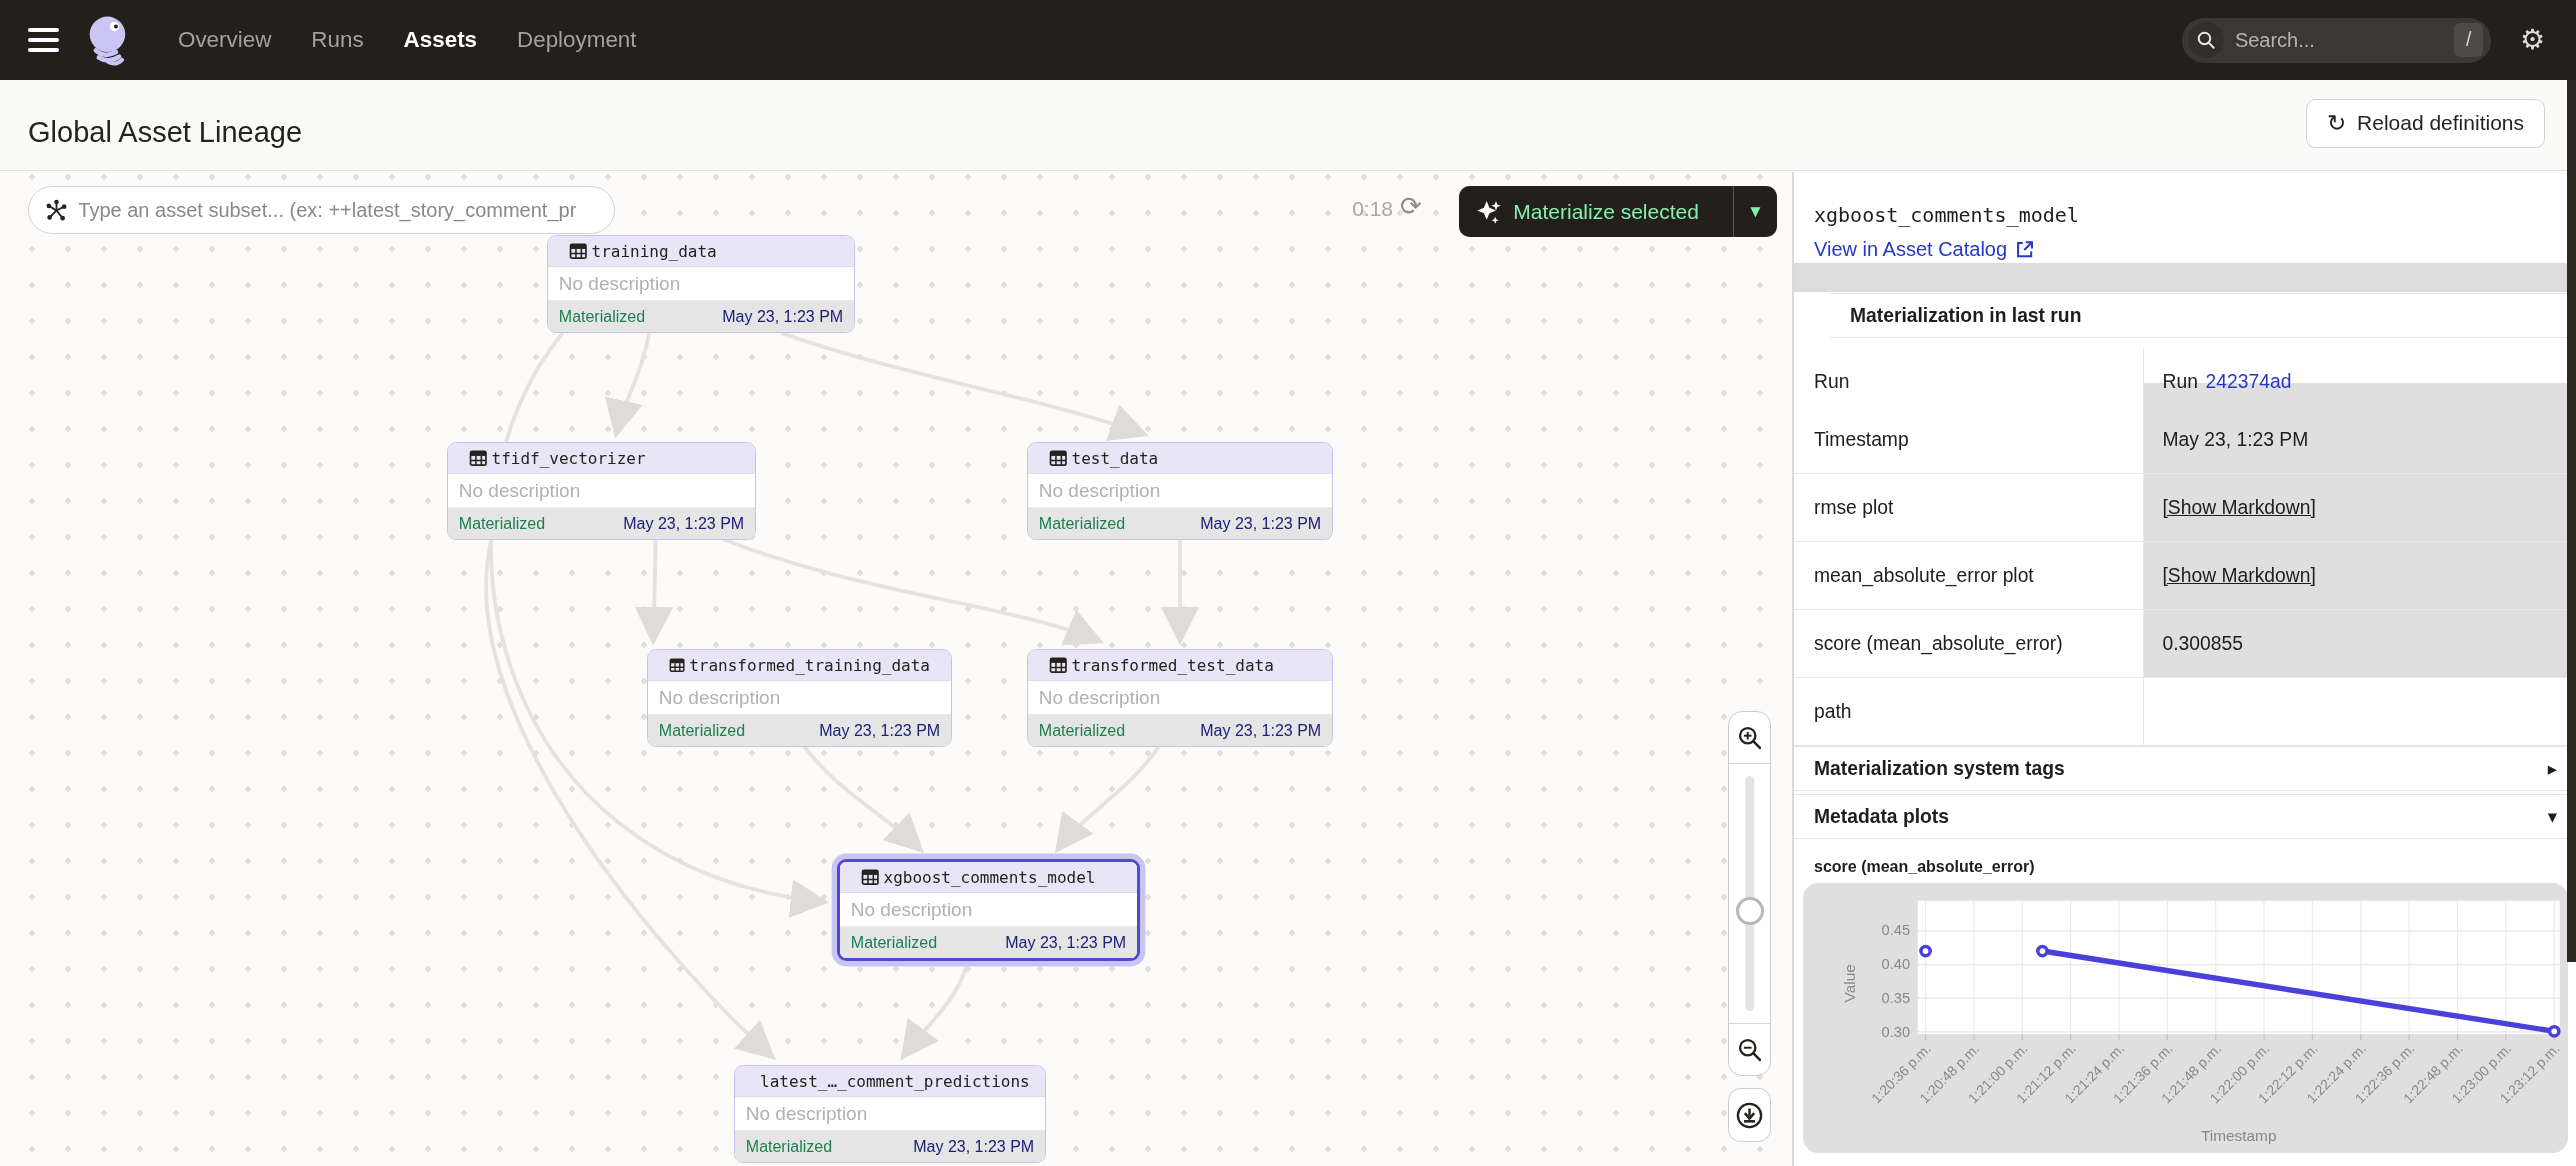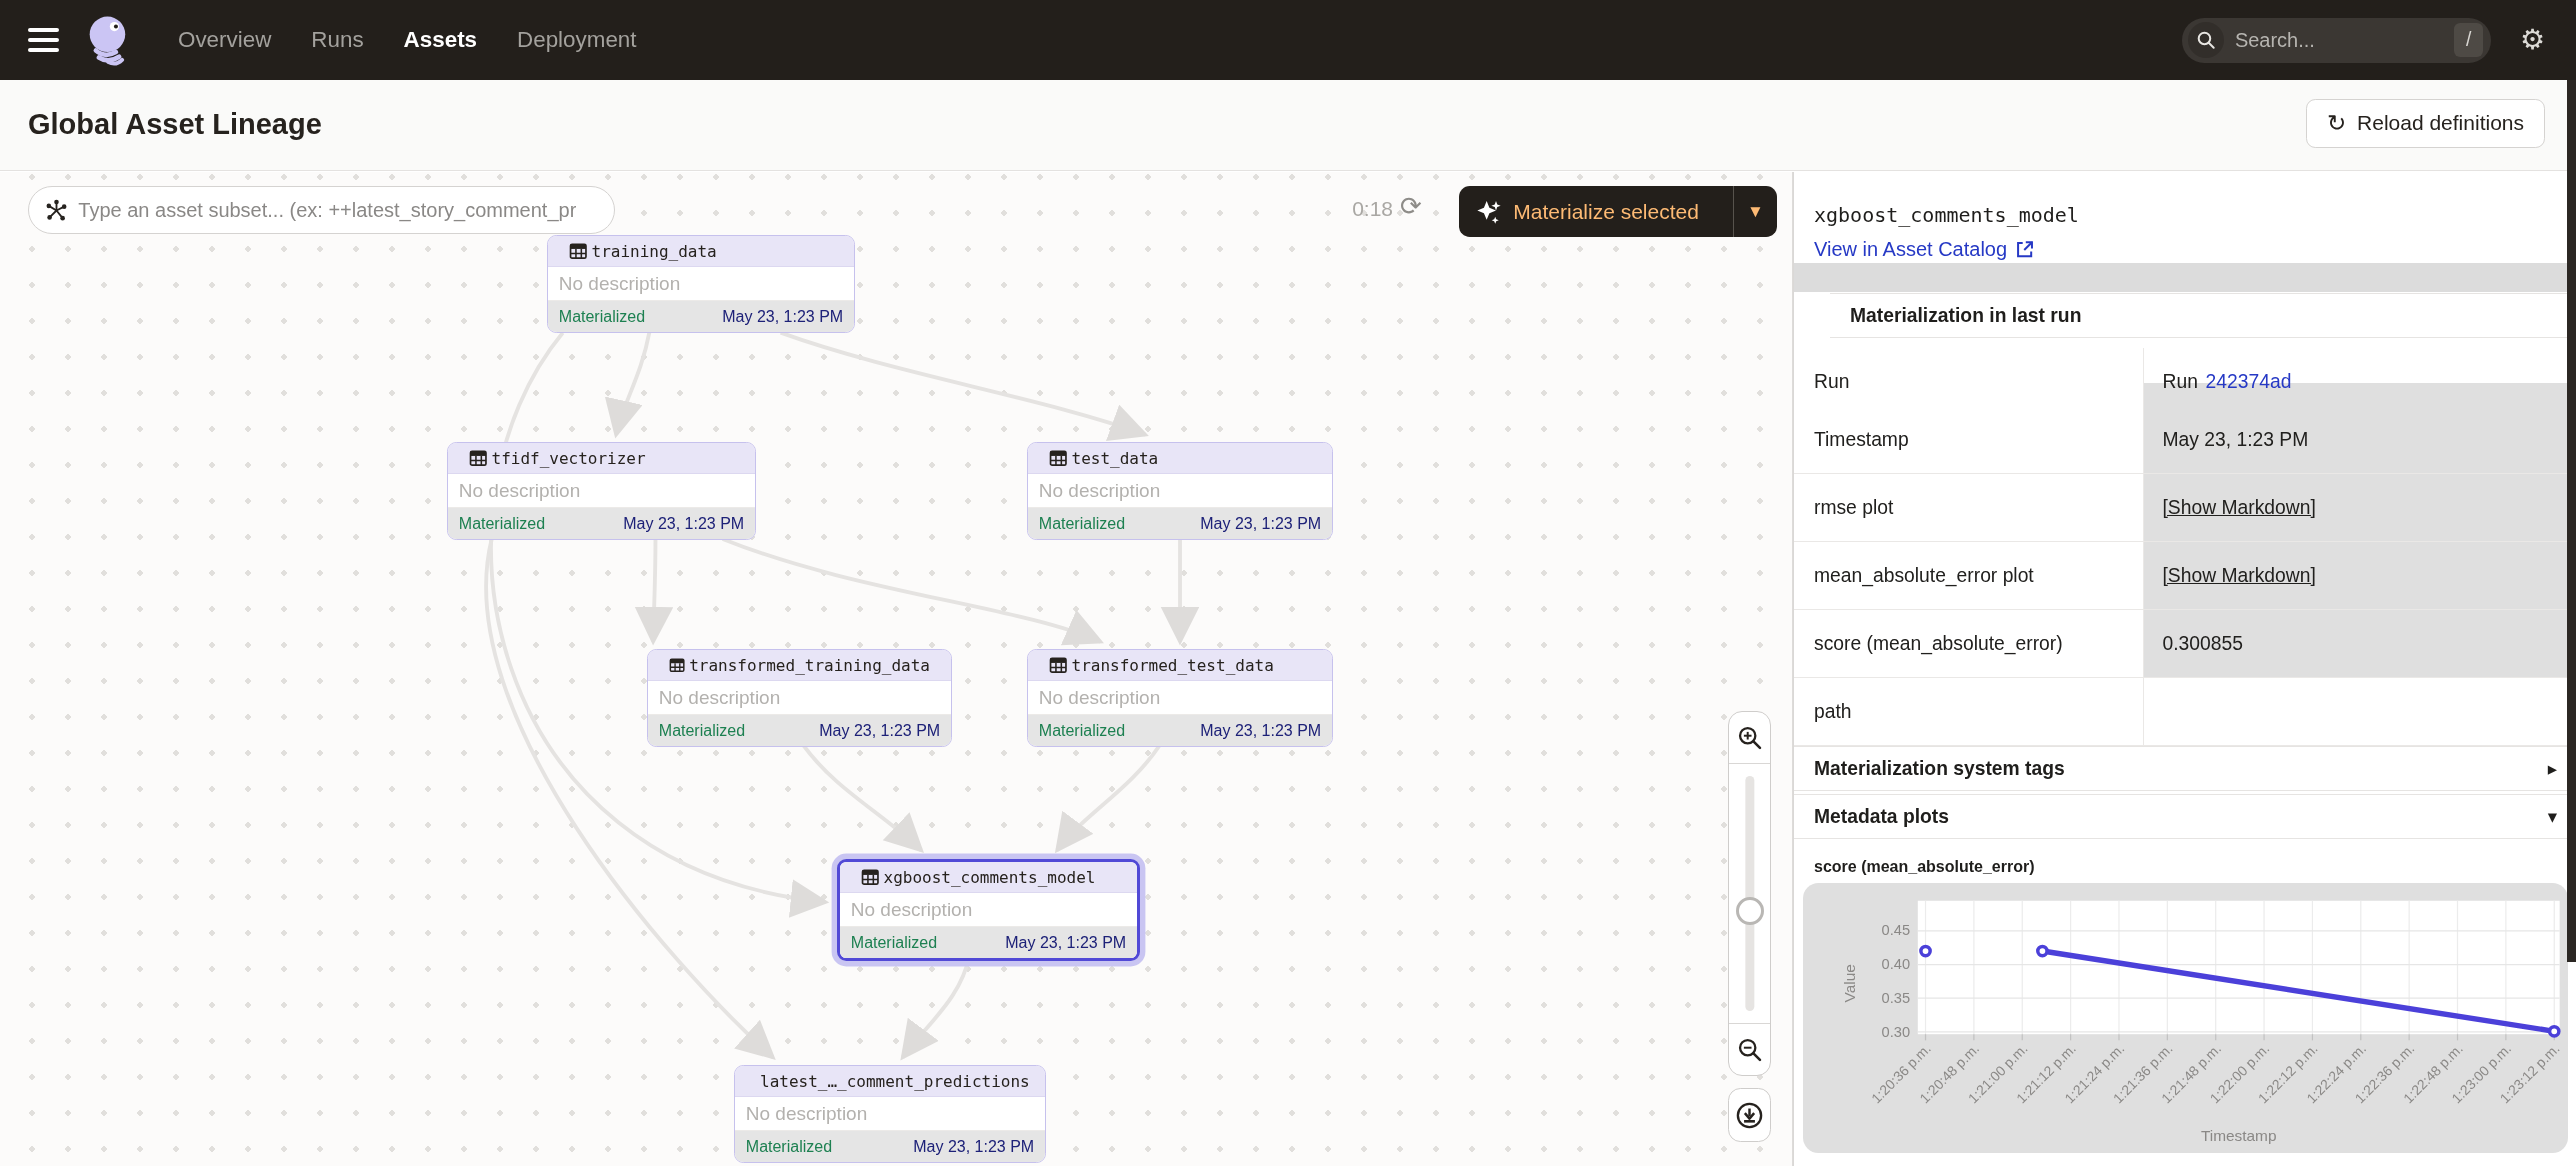--- a/index.html
+++ b/index.html
@@ -17,33 +17,33 @@
   .navitem.active { color:#FFFFFF; font-weight:700; }
   .topnav-right { margin-left:auto; display:flex; align-items:center; margin-right:31px; }
   .searchpill { display:flex; align-items:center; width:309px; height:45px; background:#3B3733; border-radius:22.4px; padding:0 7.7px 0 6.2px; cursor:text; }
   .searchpill .sicon { width:36px; height:36px; border-radius:18px; background:#322E2A; display:flex; align-items:center; justify-content:center; }
   .searchpill .ph { color:#B6B4B0; font-size:20px; margin-left:10.8px; flex:1; }
   .slash { width:29px; height:34px; background:#4E4A45; border-radius:6.2px; color:#D9D7D3; font-size:19.3px; display:flex; align-items:center; justify-content:center; }
   .gear { margin-left:29px; font-size:28px; color:#DCDAD6; cursor:pointer; line-height:1; }
 
   
   .pagehead { position:absolute; left:0; top:80px; width:2576px; height:91px; background:#FAFAF9; border-bottom:0.8px solid #E4E2E0; }
-  .pagetitle { position:absolute; left:28px; top:28px; font-size:29px; font-weight:700; color:#26221E; }
+  .pagetitle { position:absolute; left:28px; top:36px; font-size:29px; font-weight:400; color:#26221E; }
   .reloadbtn { position:absolute; right:31px; top:18.5px; height:49px; padding:0 20px; background:#FFFFFF; border:0.8px solid #D5D3D1; border-radius:9.3px; display:flex; align-items:center; gap:10.8px; font-size:21px; color:#26221E; cursor:pointer; }
   .reloadbtn .ric { font-size:23px; line-height:1; }
 
   
   .graph { position:absolute; left:0; top:172px; width:1793px; height:995px; background:#FCFBFA; border-right:0.8px solid #DDDBD9; background-image:radial-gradient(circle, #E1DFDC 2.7px, transparent 2.7px); background-size:36px 36px; background-position:14px 23px; }
   .edges { position:absolute; left:0; top:0; }
 
   .filterbox { position:absolute; left:28px; top:14px; width:587px; height:48px; background:#FFFFFF; border:0.8px solid #D5D3D1; border-radius:24px; display:flex; align-items:center; padding:0 15.5px; }
   .filterbox .ph { color:#8A8886; font-size:20px; margin-left:10.8px; white-space:nowrap; overflow:hidden; }
   .timer { position:absolute; left:1323px; top:25px; width:70px; font-size:21px; color:#A9A7A3; text-align:right; }
   .refresh { position:absolute; left:1400px; top:18.5px; font-size:26px; color:#8E8C88; cursor:pointer; }
-  .matbtn { position:absolute; left:1459px; top:14px; width:318px; height:51px; background:#231F1B; border-radius:10.8px; display:flex; align-items:center; color:#fdba74; cursor:pointer; }
+  .matbtn { position:absolute; left:1459px; top:14px; width:318px; height:51px; background:#231F1B; border-radius:10.8px; display:flex; align-items:center; color:#86efac; cursor:pointer; }
   .matbtn .lab { font-size:21px; margin-left:10.8px; }
   .matbtn .div { width:0.8px; height:51px; background:#57534D; margin-left:auto; }
   .matbtn .caret { width:43px; text-align:center; font-size:17px; }
 
   
   .node { position:absolute; background:#FFFFFF; border:1.9px solid #C6C1ED; border-radius:9.3px; overflow:hidden; cursor:pointer; }
   .node.selected { border:3.1px solid #5149D6; box-shadow:0 0 0 5.4px #C9C5F2; }
   .node .nhead { height:31px; background:#E8E5F7; display:flex; align-items:center; padding:0 21px; gap:4px; border-bottom:0.8px solid #DCD8F0; }
   .node .nname { font-family:"DejaVu Sans Mono", monospace; font-size:16px; color:#26221E; white-space:nowrap; }
   .node .nbody { height:34px; display:flex; align-items:center; padding:0 10.8px; font-size:19px; color:#B3B1AE; border-bottom:0.8px solid #ECEAE8; }

